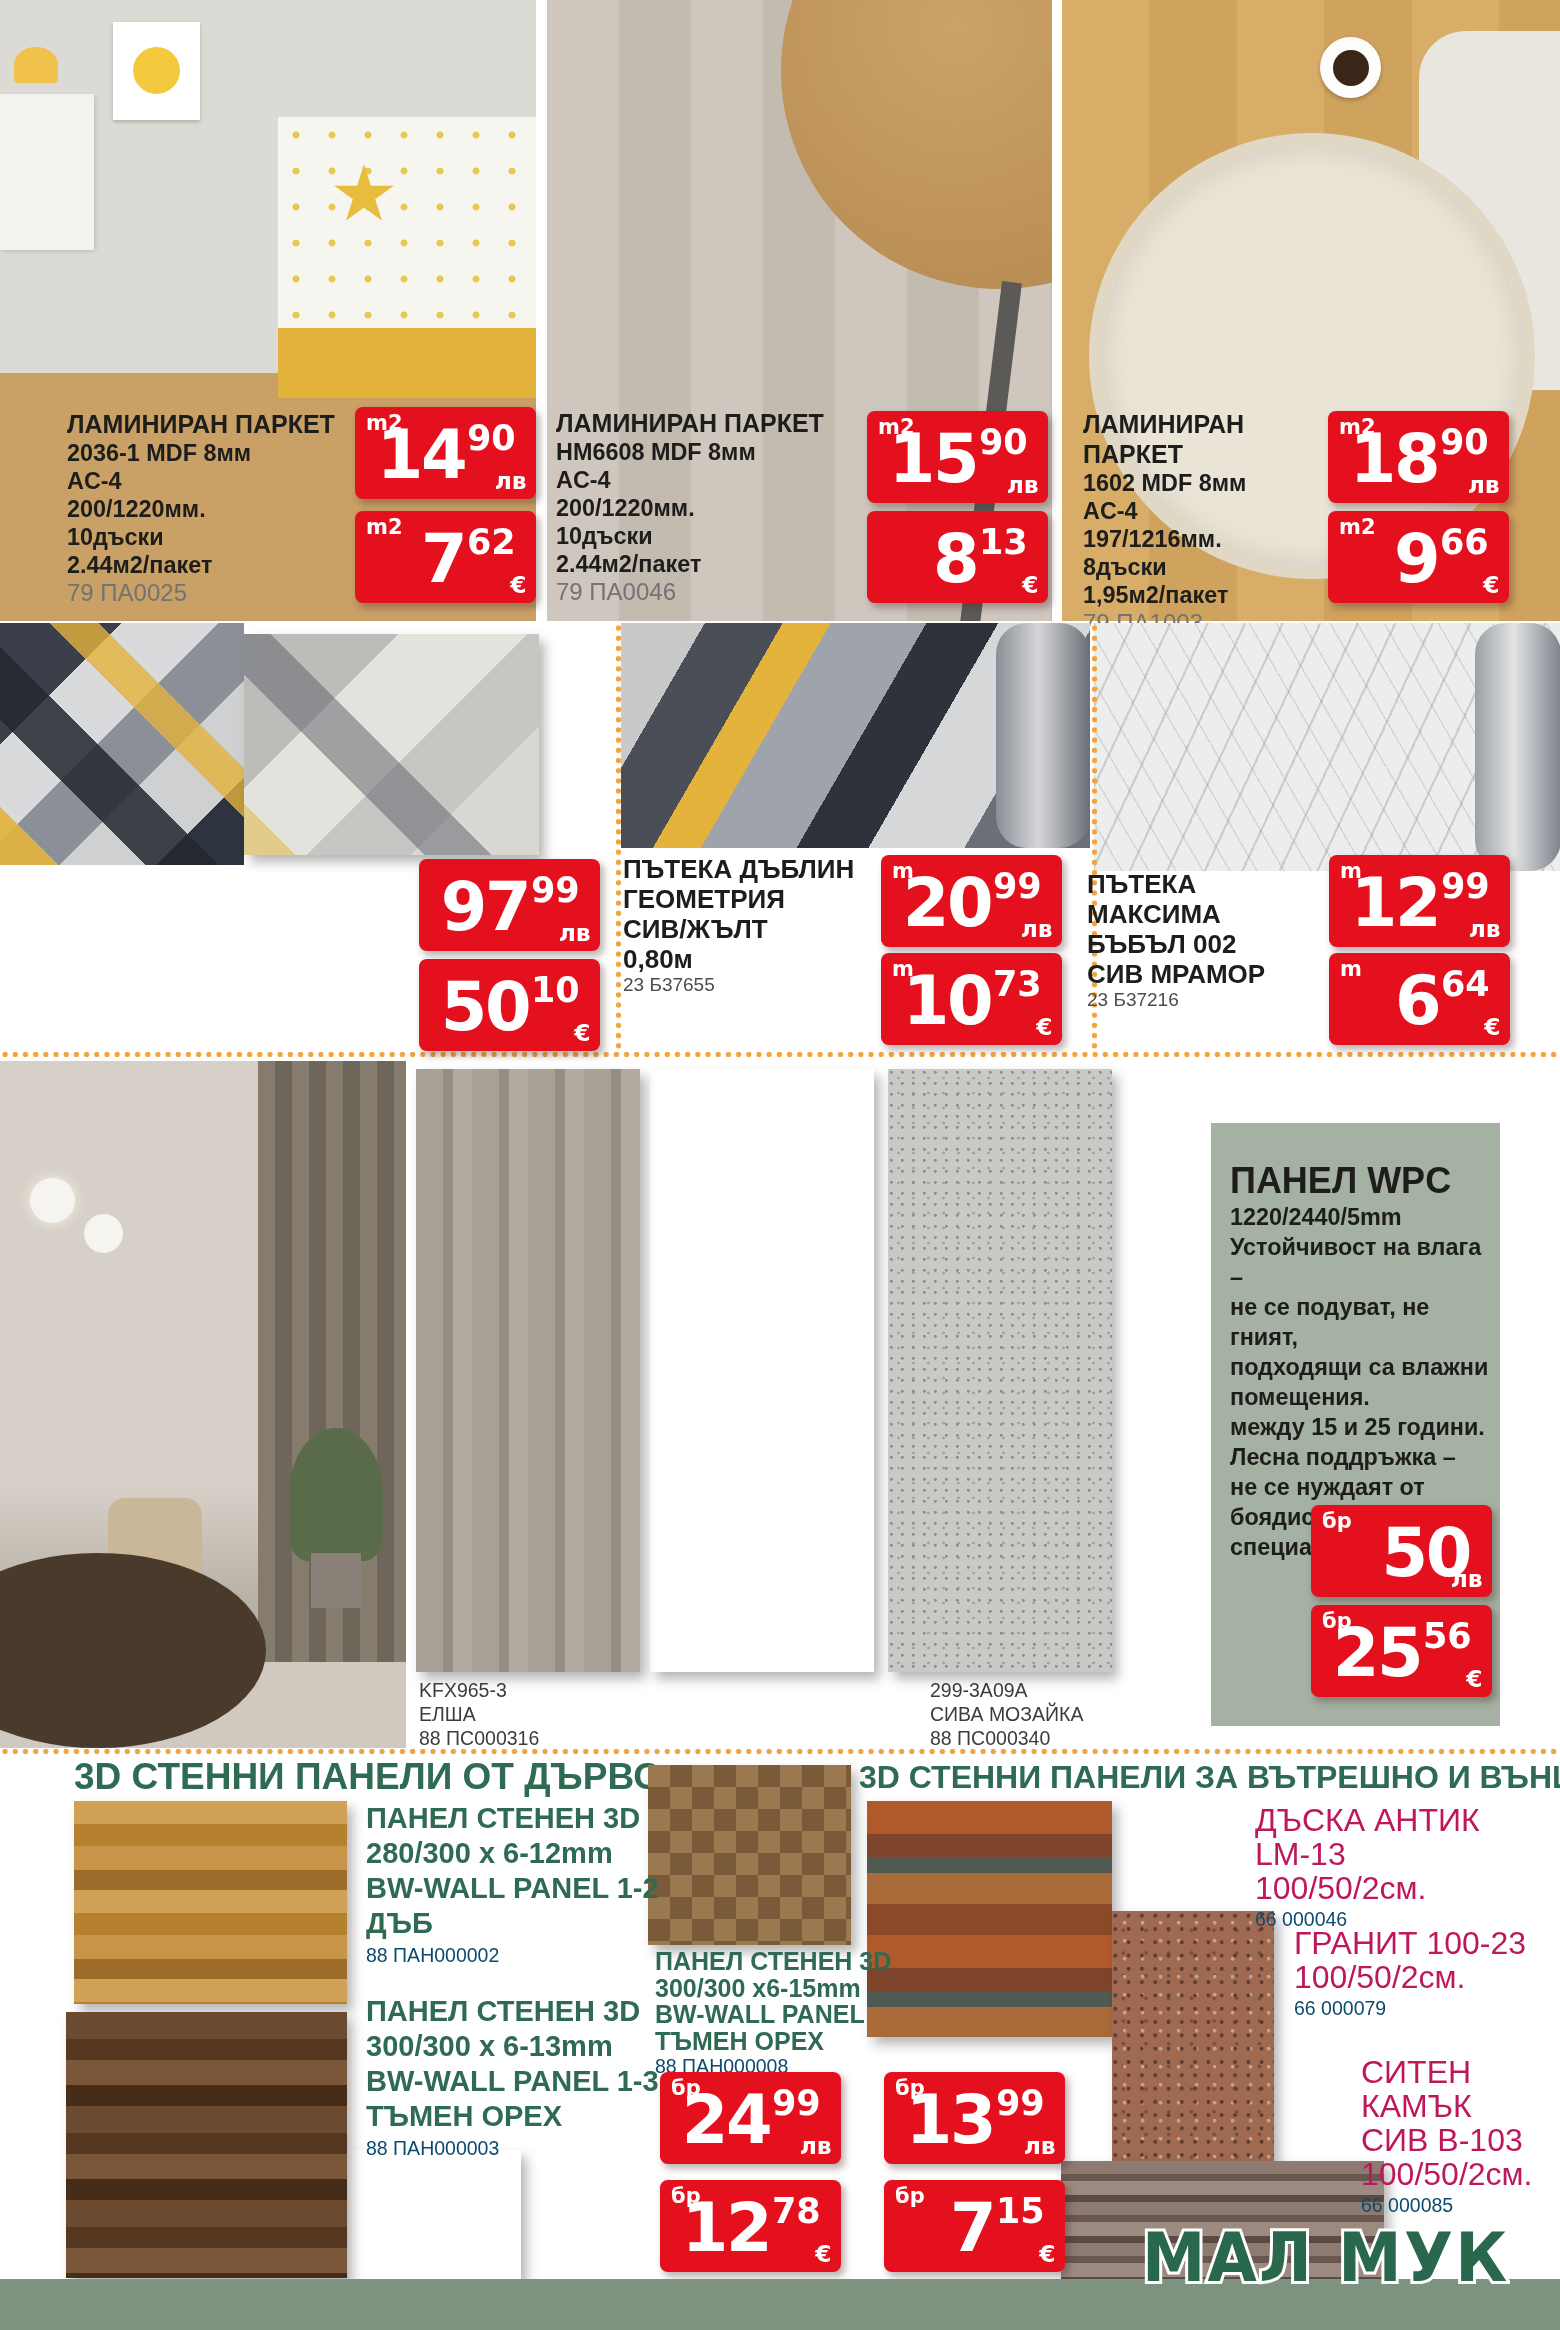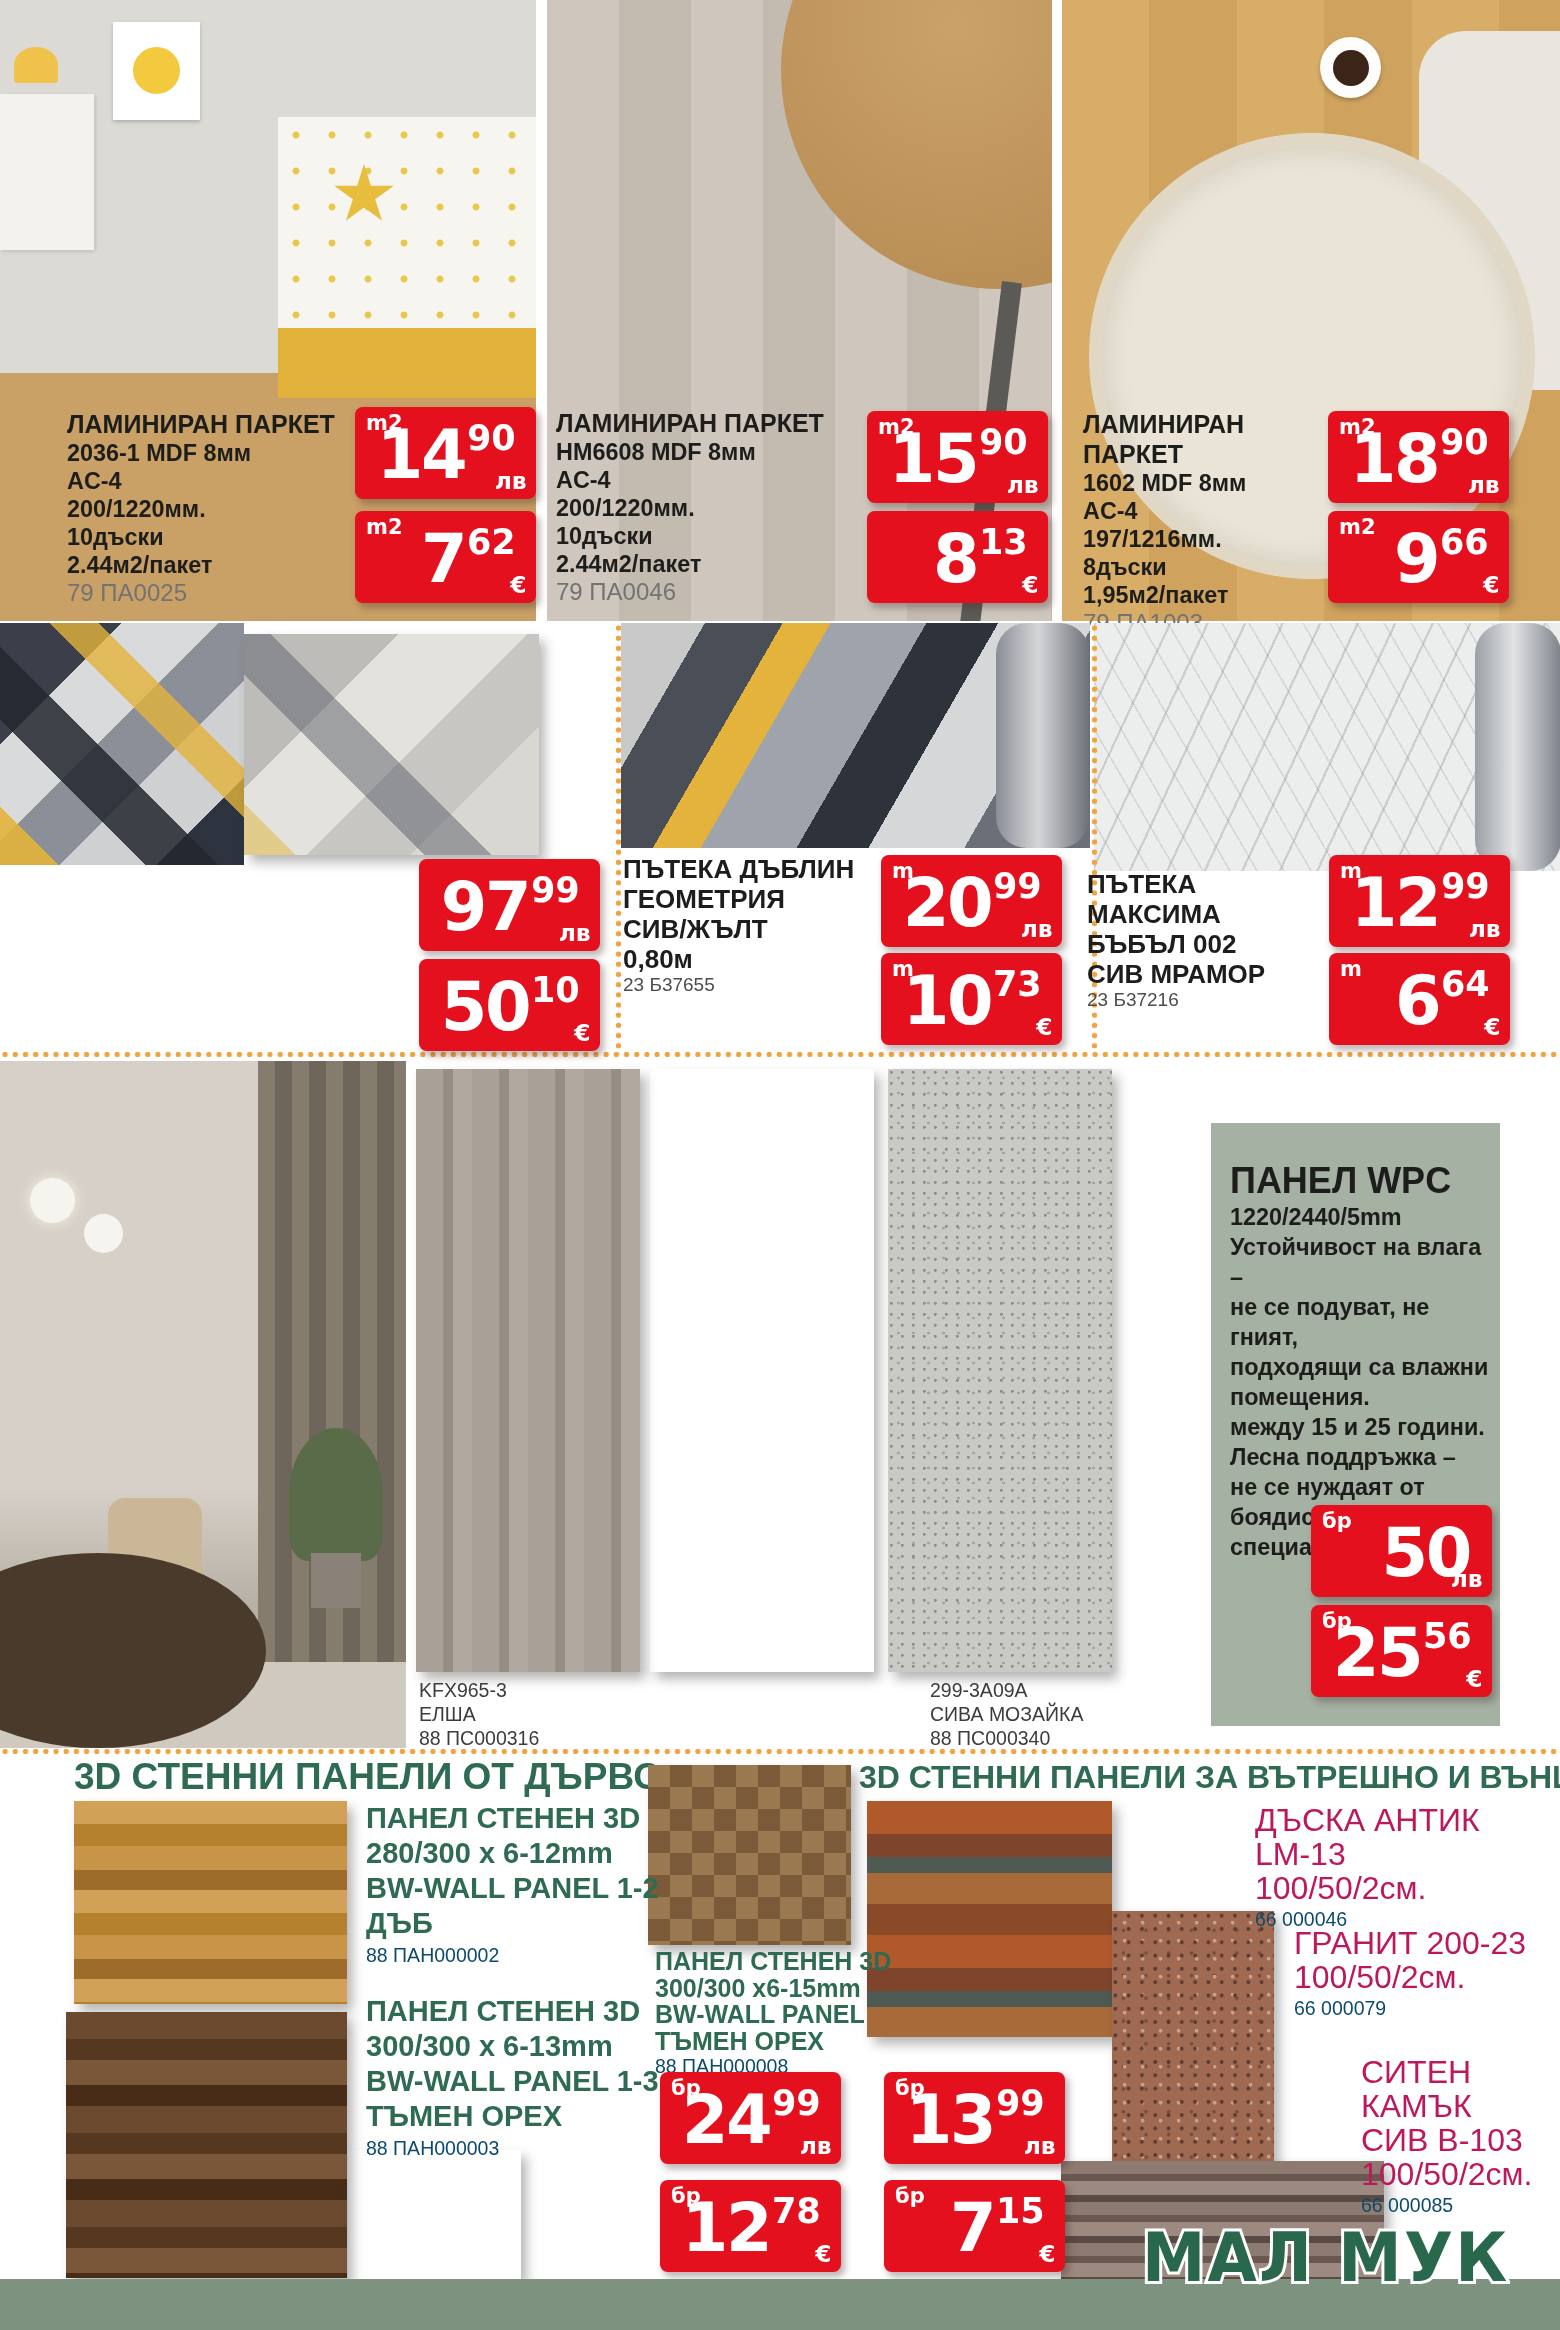--- a/index.html
+++ b/index.html
@@ -337,21 +337,21 @@
     <div class="g-code" style="margin-top:0">88 ПАН000008</div>
   </div>
 
   <div class="abs" style="left:1255px;top:1803px;width:297px">
     <div class="g-mid">ДЪСКА АНТИК</div>
     <div class="g-mid">LM-13</div>
     <div class="g-mid">100/50/2см.</div>
     <div class="g-code">66 000046</div>
   </div>
   <div class="abs" style="left:1294px;top:1926px;width:266px">
-    <div class="g-mid">ГРАНИТ 200-23</div>
+    <div class="g-mid">ГРАНИТ 100-23</div>
     <div class="g-mid">100/50/2см.</div>
     <div class="g-code">66 000079</div>
   </div>
   <div class="abs" style="left:1361px;top:2055px;width:200px">
     <div class="g-mid">СИТЕН КАМЪК</div>
     <div class="g-mid">СИВ B-103</div>
     <div class="g-mid">100/50/2см.</div>
     <div class="g-code">66 000085</div>
   </div>
 

